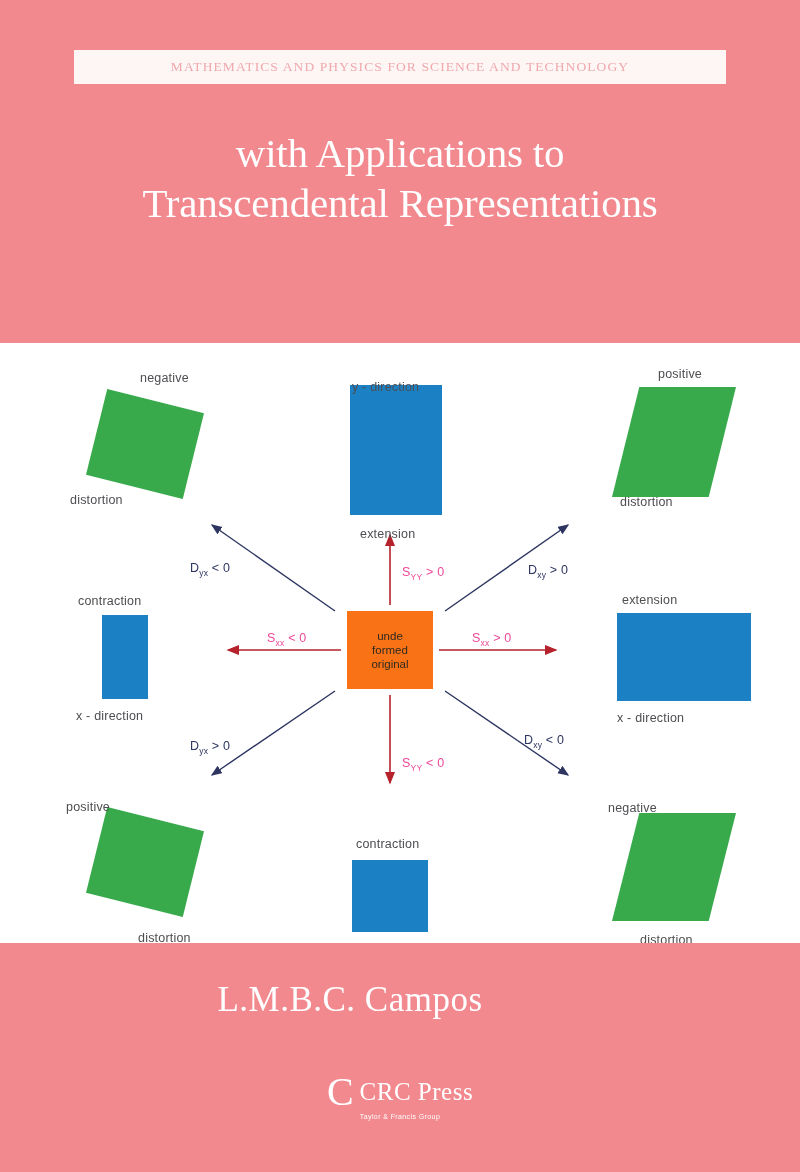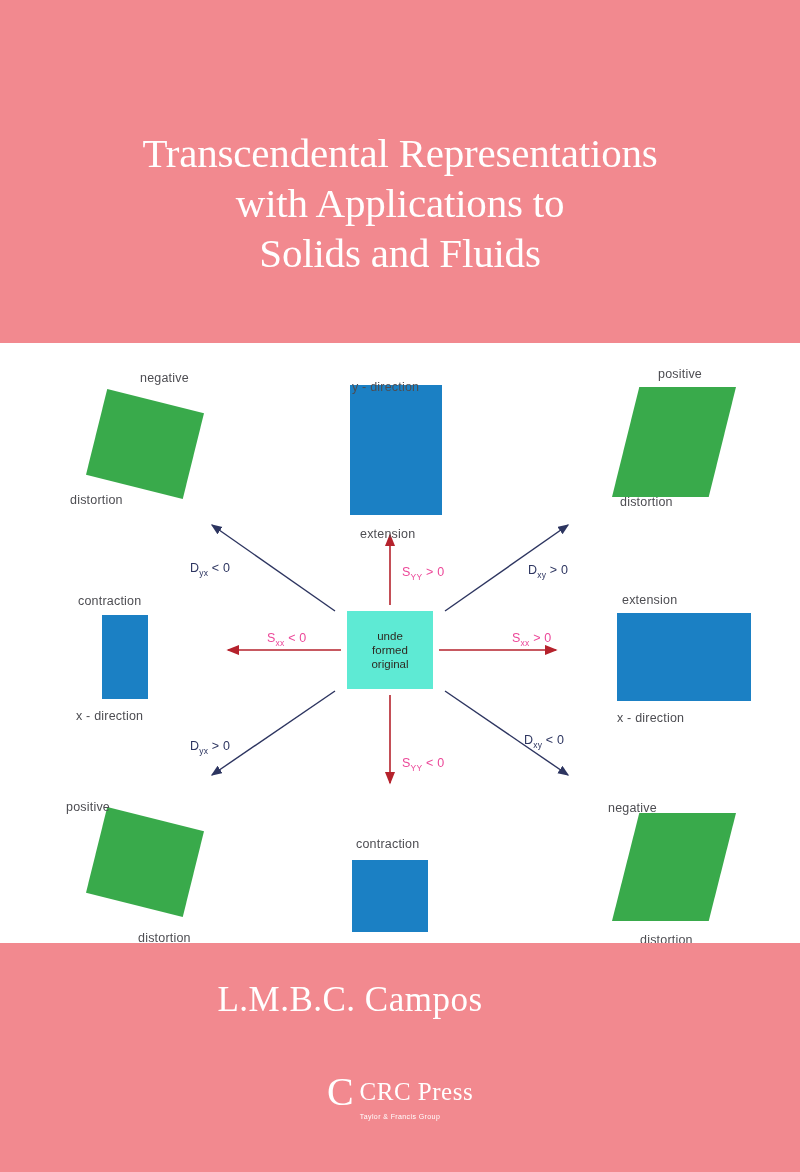--- a/index.html
+++ b/index.html
@@ -62,21 +62,21 @@
     font-family:"Liberation Sans", sans-serif;
     font-size:12.5px;
     color:#4d4d52;
     white-space:nowrap;
     letter-spacing:0.2px;
   }
 
   
   .center-box {
     position:absolute; left:347px; top:268px; width:86px; height:78px;
-    background:#5eead4;
+    background:#f97316;
     display:flex; flex-direction:column;
     align-items:center; justify-content:center;
     gap:1px;
   }
   .center-box span {
     font-family:"Liberation Sans", sans-serif;
     font-size:11.5px; color:#2f2a22; line-height:13px;
   }
 
   
@@ -122,25 +122,27 @@
     font-family:"Liberation Sans", sans-serif;
     font-size:7px; color:#ffffff; letter-spacing:0.4px;
     margin-top:4px;
   }
 </style>
 </head>
 <body>
 
 <div class="cover">
 
+  <div class="series-strip">
+    <div class="series-text">Mathematics and Physics for Science and Technology</div>
+  </div>
 
   <div class="title-block">
+    <div class="title-line">with Applications to</div>
     <div class="title-line">Transcendental Representations</div>
-    <div class="title-line">with Applications to</div>
-    <div class="title-line">Solids and Fluids</div>
   </div>
 
   <div class="panel">
     <div class="panel-inner">
 
       <svg class="arrows" viewBox="0 0 800 600">
         <defs>
           <marker id="ar-red" markerWidth="9" markerHeight="9" refX="7" refY="3.2" orient="auto" markerUnits="strokeWidth">
             <path d="M0,0 L8,3.2 L0,6.4 z" fill="#b5222c"></path>
           </marker>
@@ -220,21 +222,21 @@
       <div class="alabel d-label" style="left:528px; top:220px;">
         <span>D</span><sub>xy</sub>
         <span>&gt; 0</span>
       </div>
 
       <div class="alabel s-label" style="left:243px; top:288px;margin-left:24px;">
         <span>S</span><sub>xx</sub>
         <span>&lt; 0</span>
       </div>
 
-      <div class="alabel s-label" style="left:472px; top:288px;margin-left:40px;">
+      <div class="alabel s-label" style="left:472px; top:288px;">
         <span>S</span><sub>xx</sub>
         <span>&gt; 0</span>
       </div>
 
       <div class="alabel d-label" style="left:190px; top:396px;">
         <span>D</span><sub>yx</sub>
         <span>&gt; 0</span>
       </div>
 
       <div class="alabel s-label" style="left:402px; top:413px;">

